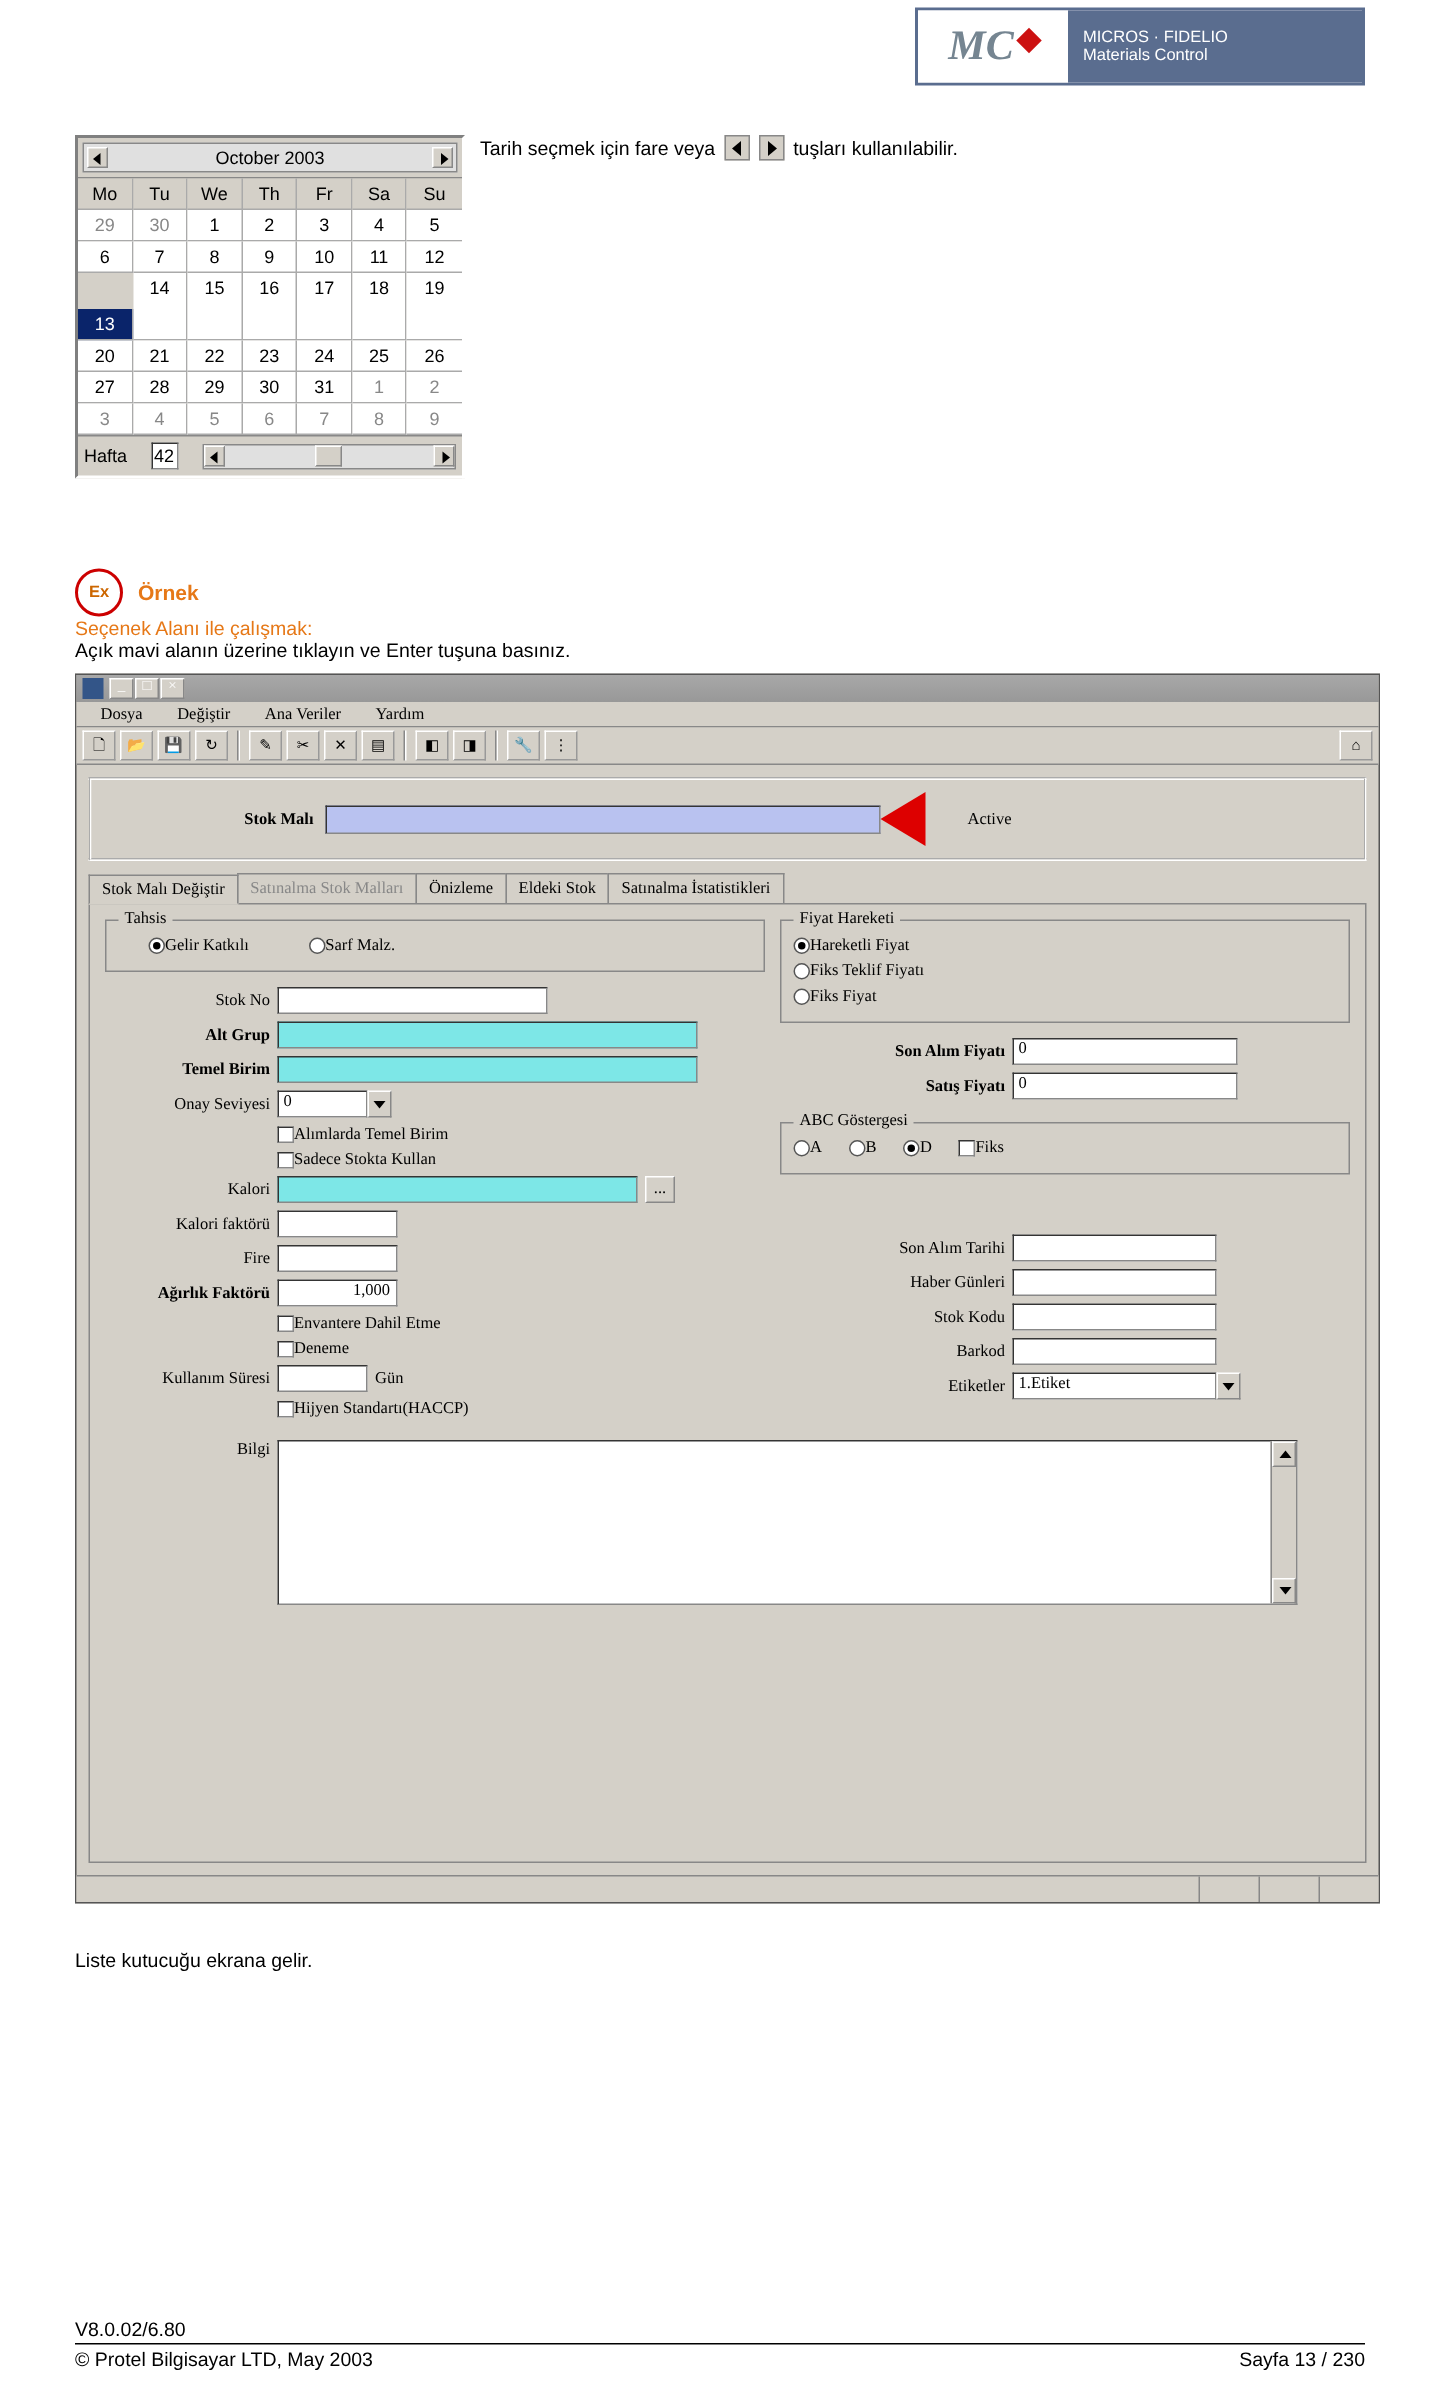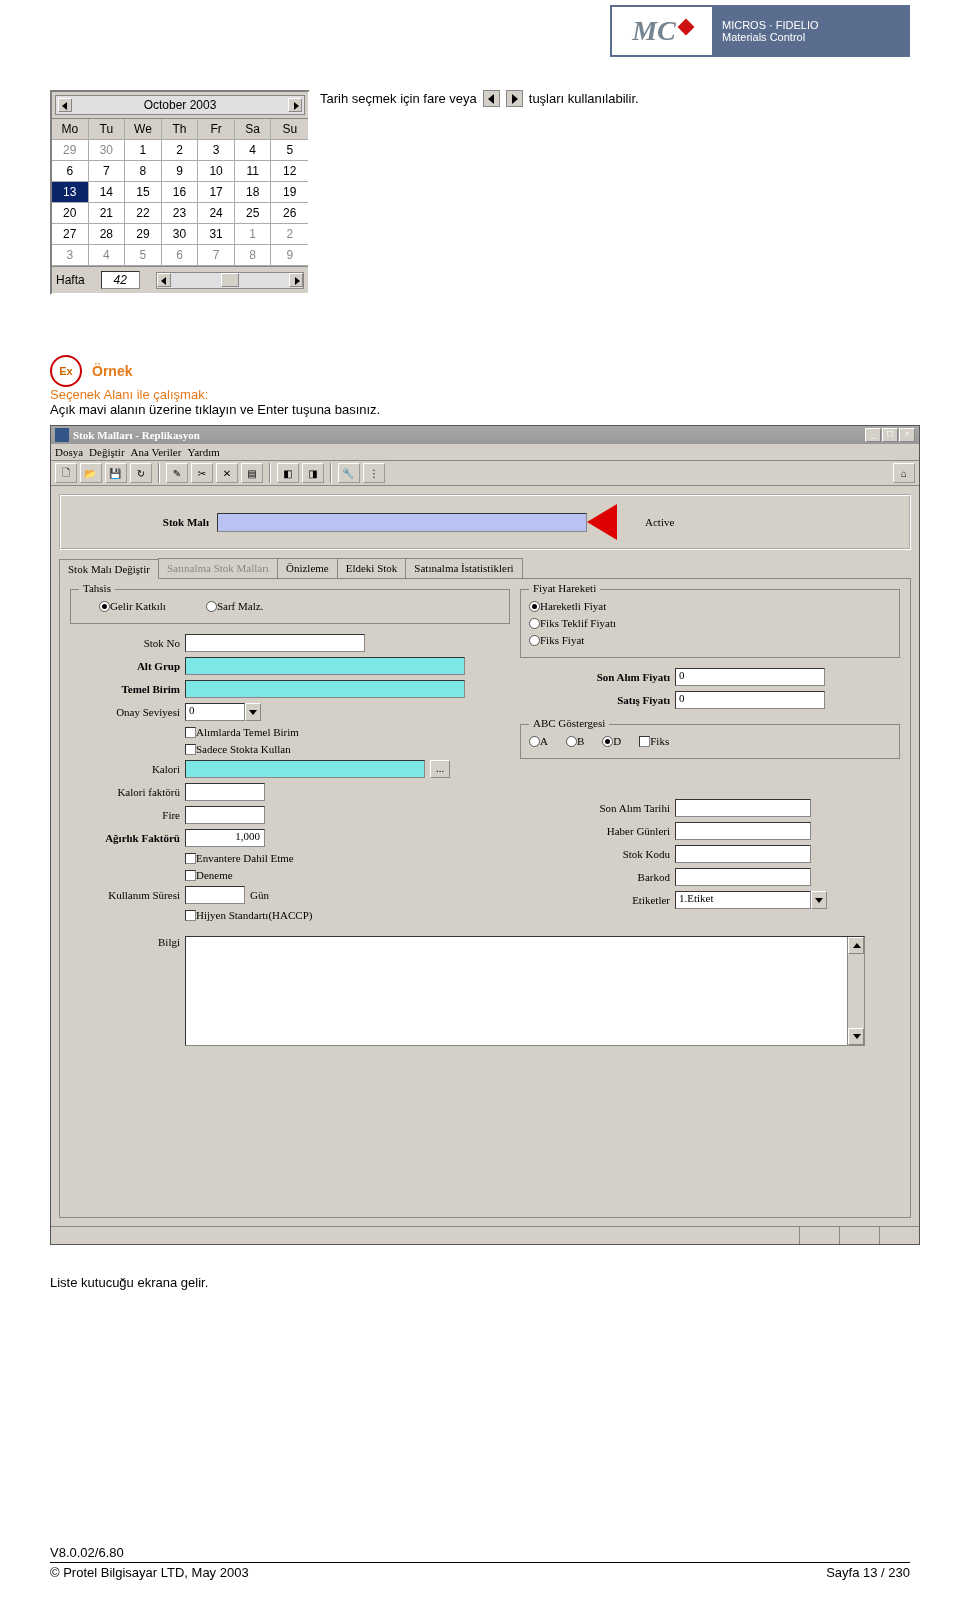--- a/index.html
+++ b/index.html
@@ -25,39 +25,39 @@
   .cal-arrow.left::after { content:""; position:absolute; top:3px; left:3px; border-top:4px solid transparent; border-bottom:4px solid transparent; border-right:5px solid #000;}
   .cal-arrow.right::after { content:""; position:absolute; top:3px; left:5px; border-top:4px solid transparent; border-bottom:4px solid transparent; border-left:5px solid #000;}
   .cal-title { flex: 1; text-align: center; }
   .cal-grid { border-top: 1px solid #888; }
   .cal-row { display: flex; }
   .cal-cell { width: 37px; text-align: center; padding: 3px 0; border-right: 1px solid #aaa; border-bottom: 1px solid #aaa; font-size: 12px; }
   .cal-cell:last-child { border-right: none; }
   .cal-head .cal-cell { background: #d4d0c8; font-size: 12px; }
   .cal-body .cal-cell { background: #fff; }
   .cal-cell.gray { color: #888; }
-  .cal-cell.selected { background: #0a246a; color: #fff; }
+  .cal-cell.selected { background: #0a246a; color: #fff; margin-top: 24px; }
   .cal-footer { display: flex; align-items: center; padding: 4px; gap: 16px; border-top: 1px solid #888; }
-  .cal-footer-input { width: 39px; border: 1px inset #888; background: #fff; text-align: center; padding: 1px; font-style: italic; }
+  .cal-footer-input { width: 18px; border: 1px inset #888; background: #fff; text-align: left; padding: 1px; }
   .hafta-scroll { flex:1; height: 17px; border: 1px solid #888; background: #e0e0e0; display:flex; align-items:center; justify-content:space-between;}
   
   .example-icon { width: 32px; height: 32px; border-radius: 50%; border: 2px solid #c00; display: inline-flex; align-items: center; justify-content: center; background: #fff; position: relative; }
   .example-icon::after { content:"Ex"; font-size: 11px; color: #c60; font-weight:bold;}
   .section-intro { margin-top: 60px; }
   .ex-line1 { display: flex; align-items: center; gap: 10px; }
   .ornek-label { color: #e67817; font-weight: bold; font-size: 14px; }
   .secenek { color: #e67817; font-size: 13px; }
   
   .app-window { margin-top: 8px; width: 870px; border: 1px solid #555; background: #d4d0c8; font-family: Tahoma, "MS Sans Serif"; font-size: 11px; }
   .title-bar { background: linear-gradient(#a8a8a8,#989898); padding: 2px 4px; display: flex; align-items: center; color: #fff; }
   .title-bar-icon { width: 14px; height: 14px; background: #358; margin-right: 4px; }
   .title-bar-text { font-weight: bold; flex: 1; }
   .win-btns { display: flex; gap: 1px; }
   .win-btn { width: 16px; height: 14px; background: #d4d0c8; border: 1px solid #888; border-top-color:#fff; border-left-color:#fff; font-size: 10px; line-height: 10px; text-align: center; }
-  .menu-bar { background: #d4d0c8; padding: 2px 4px; display: flex; gap: 6px; border-bottom: 1px solid #888;}
+  .menu-bar { background: #d4d0c8; padding: 2px 16px; display: flex; gap: 23px; border-bottom: 1px solid #888;}
   .menu-item { font-size: 11px; }
   .toolbar { background: #d4d0c8; padding: 2px 4px; display: flex; gap: 3px; align-items: center; border-bottom: 1px solid #888;}
   .tool-btn { width: 22px; height: 20px; border: 1px solid #999; border-top-color:#fff; border-left-color:#fff; background: #d4d0c8; display:inline-flex; align-items:center; justify-content:center; font-size:10px;}
   .tool-sep { width: 2px; height: 20px; border-left: 1px solid #888; border-right: 1px solid #fff; margin: 0 3px; }
   .tool-spacer { flex:1; }
   .form-area { padding: 8px; }
   .top-field { display: flex; align-items: center; gap: 8px; margin-bottom: 8px; padding: 8px; border: 2px groove #fff;}
   .top-field-label { font-weight: bold; width: 140px; text-align: right; }
   .top-input { flex: 0 0 370px; height: 19px; border: 1px inset #888; background: #b9c2f0; }
   .red-arrow { width:0; height:0; border-top: 18px solid transparent; border-bottom: 18px solid transparent; border-right: 30px solid #d00; margin-left: -8px;}
@@ -217,21 +217,20 @@
       <span class="example-icon"></span>
       <span class="ornek-label">Örnek</span>
     </div>
     <div class="secenek">Seçenek Alanı ile çalışmak:</div>
     <div style="font-size:13px;">Açık mavi alanın üzerine tıklayın ve Enter tuşuna basınız.</div>
   </div>
 
   <div class="app-window">
     <div class="title-bar">
       <span class="title-bar-icon"></span>
-      <span class="title-bar-text">Stok Malları - Replikasyon</span>
       <div class="win-btns">
         <span class="win-btn">_</span>
         <span class="win-btn">□</span>
         <span class="win-btn">×</span>
       </div>
     </div>
     <div class="menu-bar" id="menu-bar">
         <span class="menu-item">Dosya</span>
         <span class="menu-item">Değiştir</span>
         <span class="menu-item">Ana Veriler</span>

